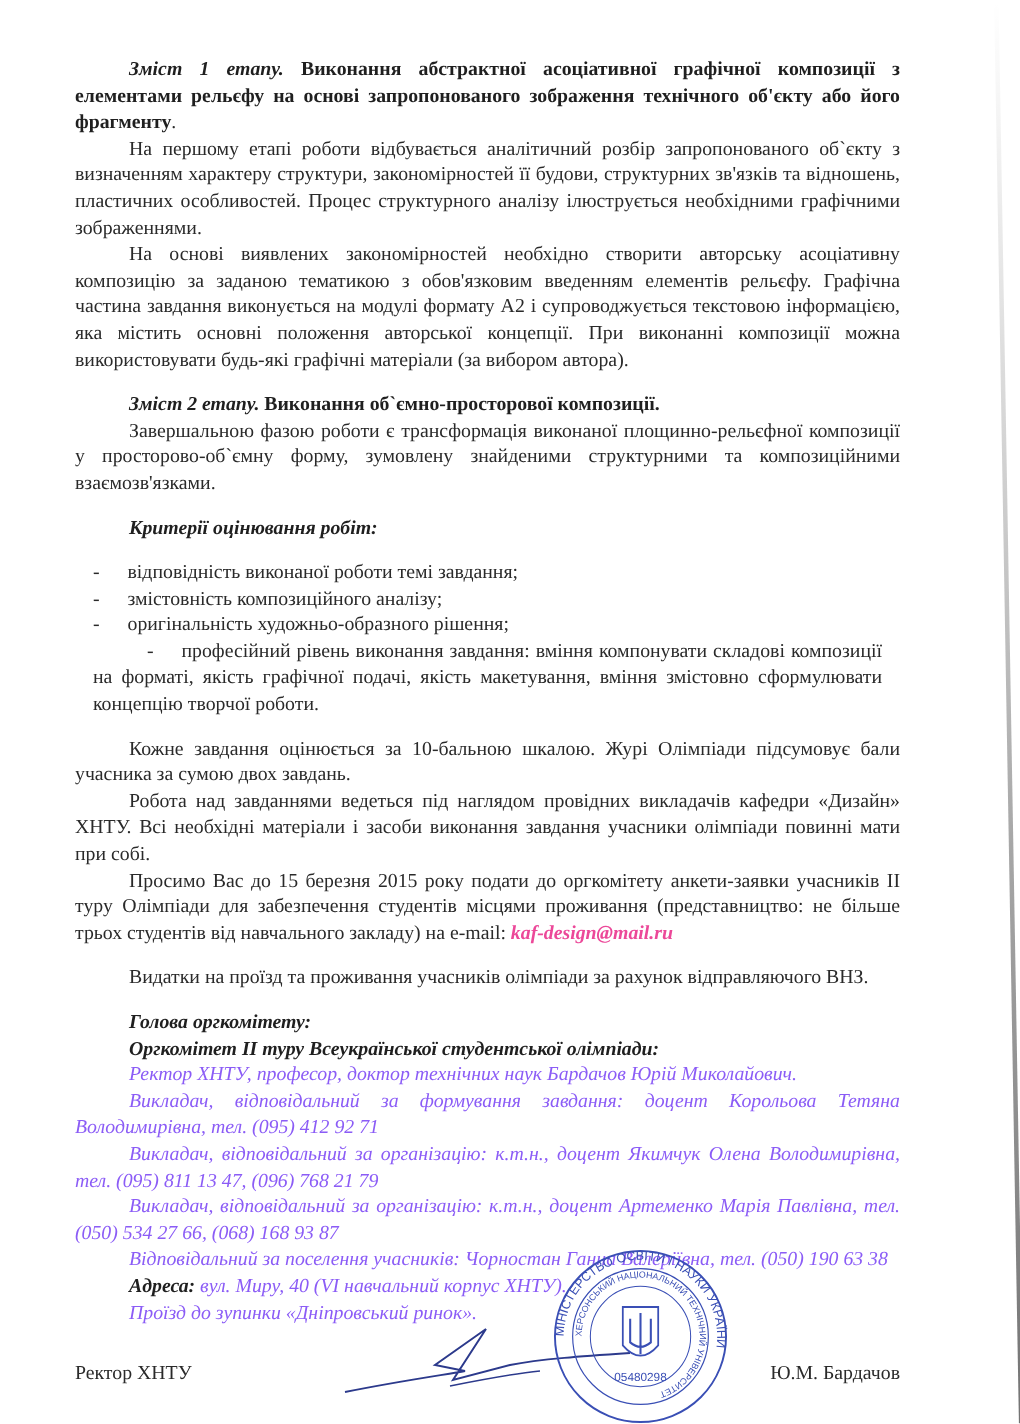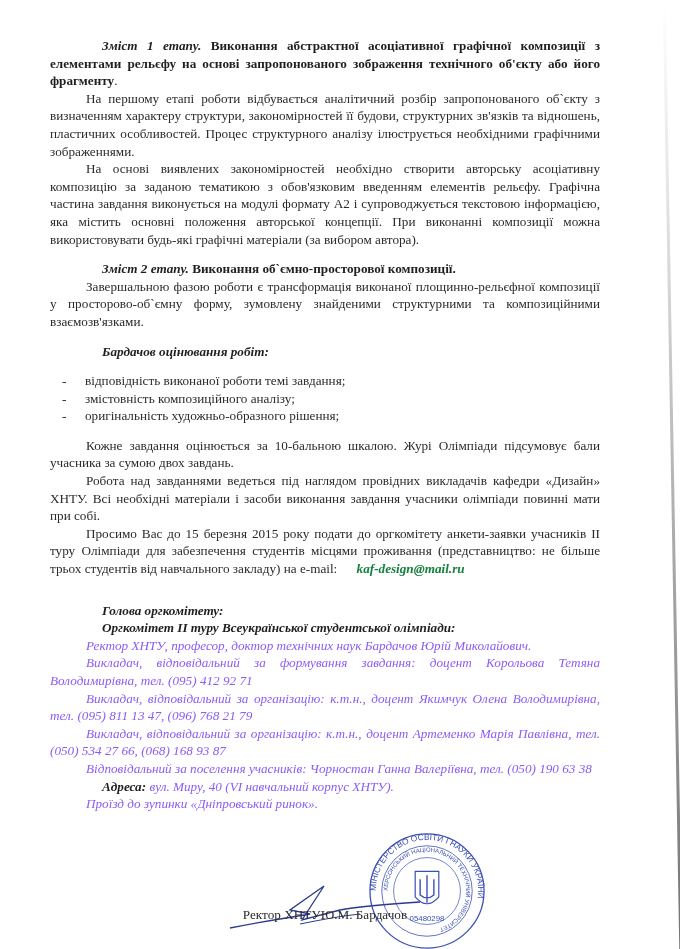--- a/index.html
+++ b/index.html
@@ -8,28 +8,28 @@
       font-family: "Liberation Serif", "DejaVu Serif", serif;
       color: #2a2a2a;
     }
     .page {
       position: absolute; left: 50px; top: 37px; width: 550px;
       font-size: 13.2px; line-height: 17.6px; text-align: justify;
     }
     .p { margin: 0; text-indent: 36px; }
     .gap { height: 12px; }
     .b { font-weight: bold; color: #1f1f1f; }
-    .bi { font-weight: bold; font-style: italic; color: #1f1f1f; margin-left: 16px; }
+    .bi { font-weight: bold; font-style: italic; color: #1f1f1f; }
     .ital-block { font-style: italic; color: #8b5cf6; }
     .list { margin: 12px; padding: 0; list-style: none; }
     .list li { margin: 0; padding-left: 0; }
     .list .dash { display: inline-block; width: 23px; text-indent: 0; }
     .sig-row {
       position: absolute; left: 50px; top: 907px; width: 550px;
-      font-size: 13.2px; display: flex; justify-content: center;
+      font-size: 13.2px; display: flex; justify-content: space-between;
     }
     .scan-edge {
       position: absolute; right: 6px; top: 0; width: 3px; height: 949px;
       background: linear-gradient(to bottom, rgba(0,0,0,0) 0%, rgba(0,0,0,0.1) 20%, rgba(0,0,0,0.35) 60%, rgba(0,0,0,0.55) 100%);
       transform: skewX(1deg);
     }
     .stamp {
       position: absolute; left: 368px; top: 832px; width: 118px; height: 118px;
     }
     .signature {
@@ -51,35 +51,37 @@
   <div class="gap"></div>
 
   <p class="p">
     <span class="bi">Зміст 2 етапу.</span>
     <span class="b">Виконання об`ємно-просторової композиції.</span>
   </p>
   <p class="p">Завершальною фазою роботи є трансформація виконаної площинно-рельєфної композиції у просторово-об`ємну форму, зумовлену знайденими структурними та композиційними взаємозв'язками.</p>
 
   <div class="gap"></div>
 
-  <p class="p bi">Бардачов оцінювання робіт:</p>
+  <p class="p bi">Критерії оцінювання робіт:</p>
   <ul class="list">
     <li><span class="dash">-</span><span>відповідність виконаної роботи темі завдання;</span></li>
     <li><span class="dash">-</span><span>змістовність композиційного аналізу;</span></li>
     <li><span class="dash">-</span><span>оригінальність художньо-образного рішення;</span></li>
+    <li class="p"><span style="display:inline-block;width:23px;text-indent:0;">-</span><span>професійний рівень виконання завдання: вміння компонувати складові композиції на форматі, якість графічної подачі, якість макетування, вміння змістовно сформулювати концепцію творчої роботи.</span></li>
   </ul>
 
   <p class="p">Кожне завдання оцінюється за 10-бальною шкалою. Журі Олімпіади підсумовує бали учасника за сумою двох завдань.</p>
   <p class="p">Робота над завданнями ведеться під наглядом провідних викладачів кафедри «Дизайн» ХНТУ. Всі необхідні матеріали і засоби виконання завдання учасники олімпіади повинні мати при собі.</p>
   <p class="p">
-    <span>Просимо Вас до 15 березня 2015 року подати до оргкомітету анкети-заявки учасників ІІ туру Олімпіади для забезпечення студентів місцями проживання (представництво: не більше трьох студентів від навчального закладу) на e-mail: </span><a class="bi" style="color:#15803d;text-decoration:none;">kaf-design@mail.ru</a>
+    <span>Просимо Вас до 15 березня 2015 року подати до оргкомітету анкети-заявки учасників ІІ туру Олімпіади для забезпечення студентів місцями проживання (представництво: не більше трьох студентів від навчального закладу) на e-mail: </span><a class="bi" style="color:#ec4899;text-decoration:none;">kaf-design@mail.ru</a>
   </p>
 
   <div class="gap"></div>
 
+  <p class="p">Видатки на проїзд та проживання учасників олімпіади за рахунок відправляючого ВНЗ.</p>
 
   <div class="gap"></div>
 
   <p class="p bi">Голова оргкомітету:</p>
   <p class="p bi">Оргкомітет ІІ туру Всеукраїнської студентської олімпіади:</p>
   <p class="p ital-block">Ректор ХНТУ, професор, доктор технічних наук Бардачов Юрій Миколайович.</p>
   <p class="p ital-block">Викладач, відповідальний за формування завдання: доцент Корольова Тетяна Володимирівна, тел. (095) 412 92 71</p>
   <p class="p ital-block">Викладач, відповідальний за організацію: к.т.н., доцент Якимчук Олена Володимирівна, тел. (095) 811 13 47, (096) 768 21 79</p>
   <p class="p ital-block">Викладач, відповідальний за організацію: к.т.н., доцент Артеменко Марія Павлівна, тел. (050) 534 27 66, (068) 168 93 87</p>
   <p class="p ital-block">Відповідальний за поселення учасників: Чорностан Ганна Валеріївна, тел. (050) 190 63 38</p>

